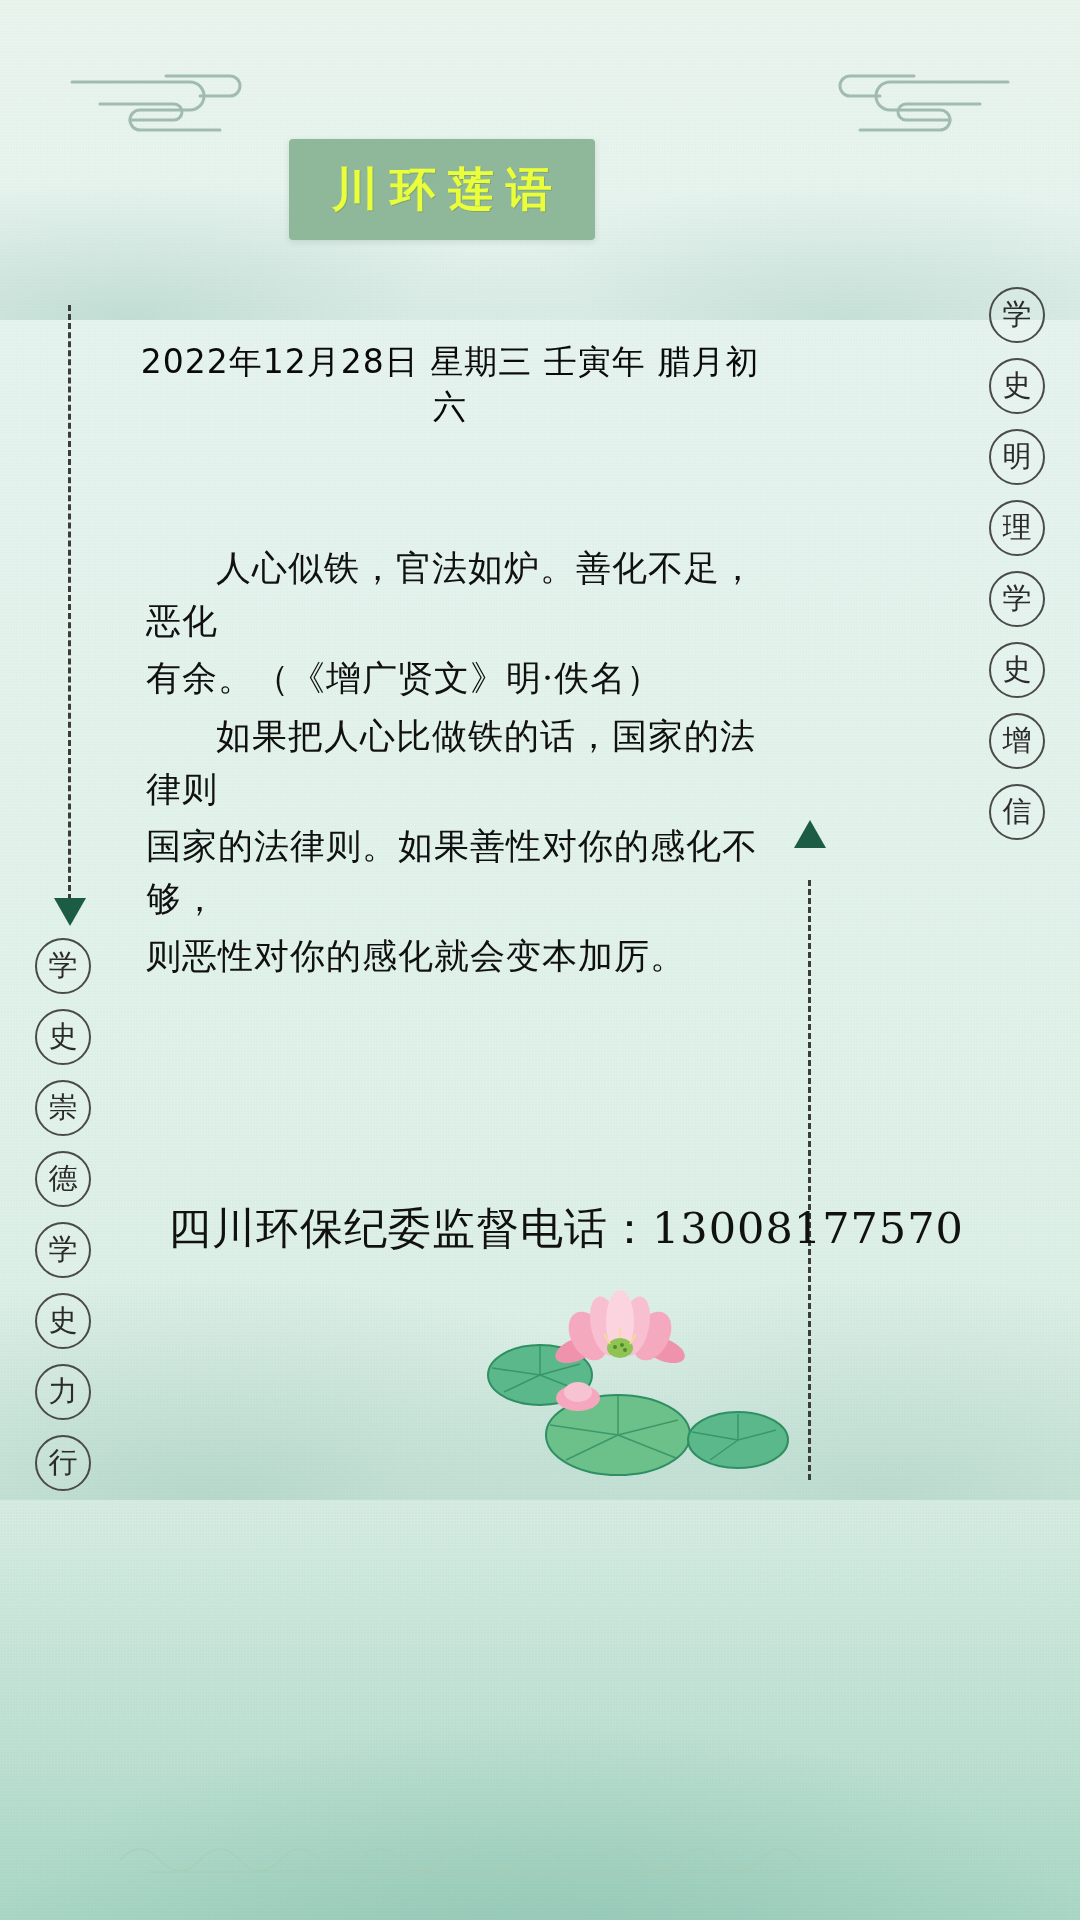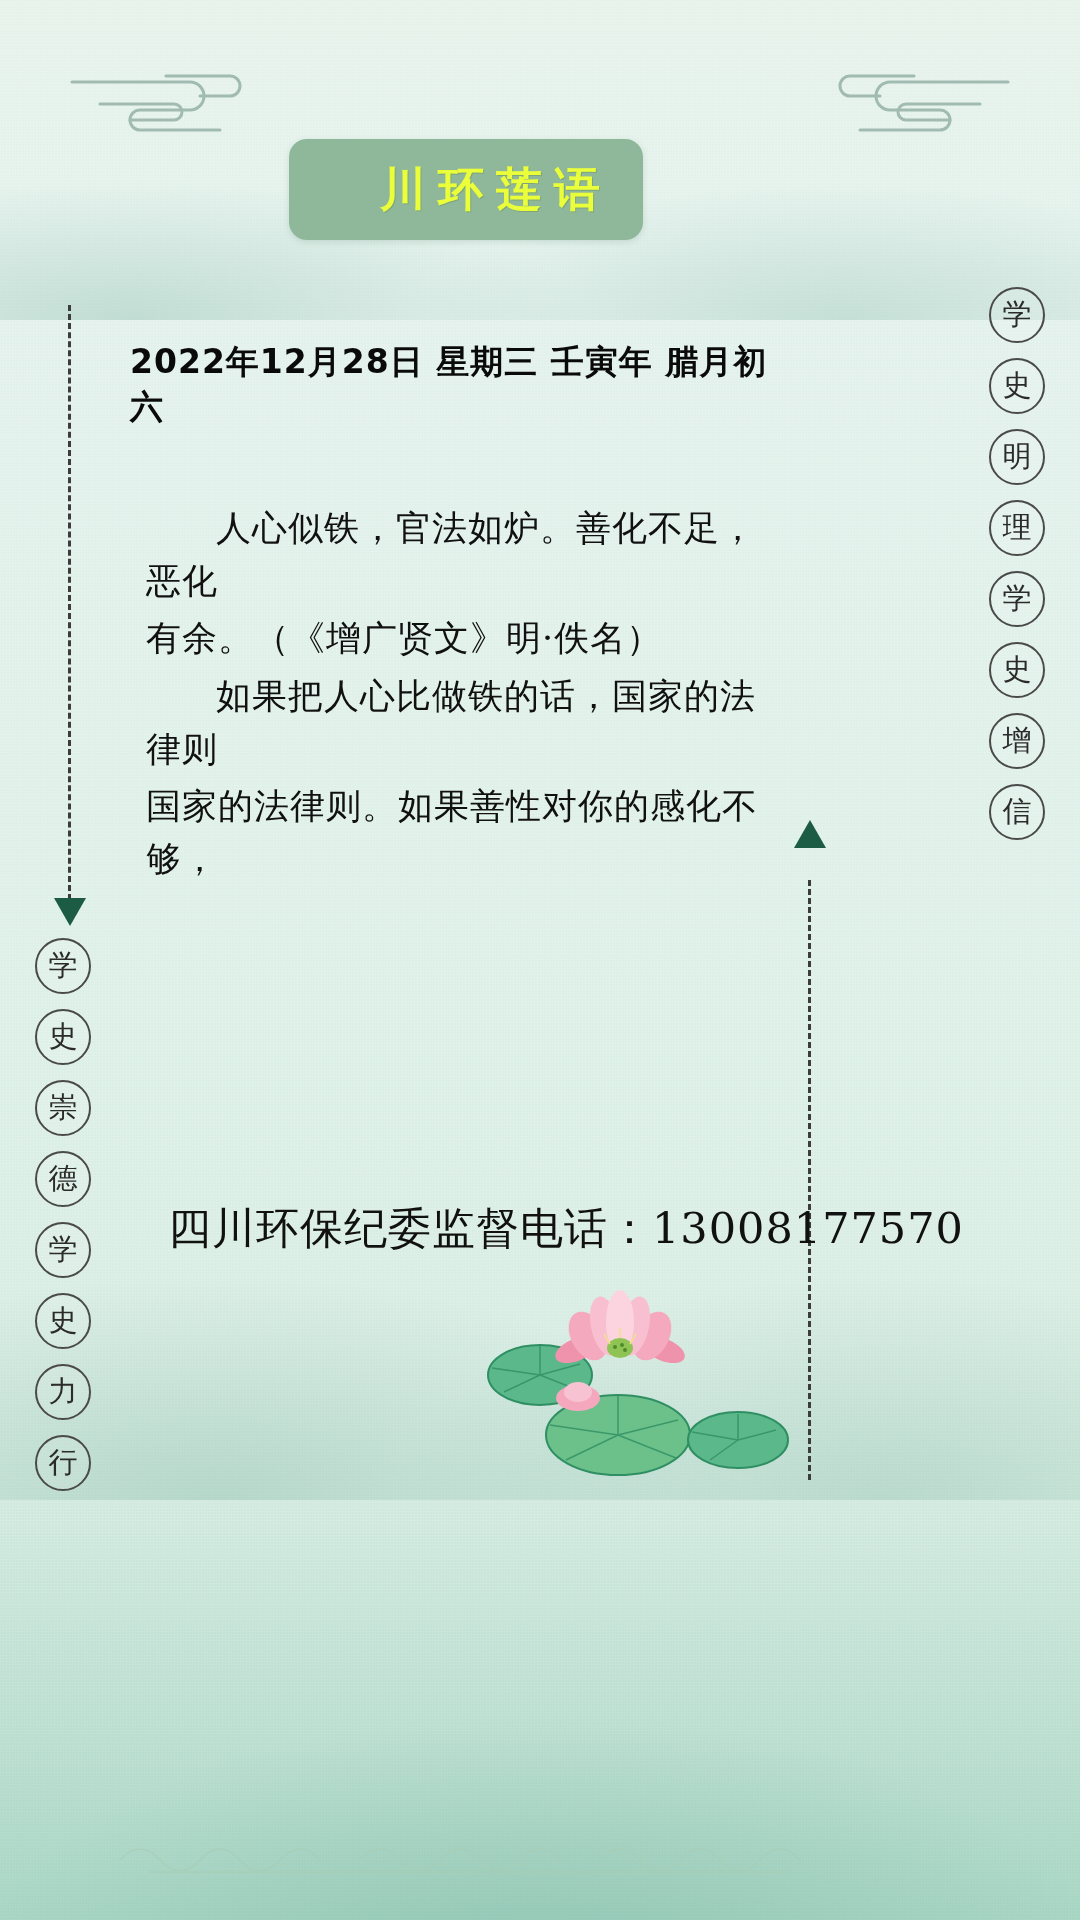--- a/index.html
+++ b/index.html
@@ -68,26 +68,25 @@
   .cloud-right { right: 70px; top: 70px; }
 
   
   .title-plaque {
     position: absolute;
     left: 289px;
     top: 139px;
     width: 306px;
     height: 101px;
     background: #8fb89b;
-    border-radius: 18px;
+    border-radius: 4px;
     display: flex;
     align-items: center;
     justify-content: center;
     box-shadow: 0 2px 6px rgba(80,120,100,0.18);
-    padding-left: 48px;
   }
   .title-text {
     font-family: "DejaVu Serif", serif;
     font-size: 46px;
     font-weight: bold;
     letter-spacing: 12px;
     color: #eaff3a;
     text-shadow: 1px 1px 0 rgba(90,130,60,0.35);
     padding-left: 12px;
   }
@@ -146,25 +145,25 @@
   
   .content {
     position: absolute;
     left: 130px;
     top: 340px;
     width: 640px;
   }
   .date-line {
     font-family: "DejaVu Sans", sans-serif;
     font-size: 33px;
-    font-weight: bold;
+    font-weight: normal;
     color: #0a0a0a;
-    text-align: left;
+    text-align: center;
     letter-spacing: 1px;
-    margin-bottom: 72px;
+    margin-bottom: 112px;
   }
   .body-text {
     font-family: "DejaVu Serif", serif;
     font-size: 35px;
     line-height: 1.52;
     color: #111111;
     letter-spacing: 1px;
   }
   .p-indent { text-indent: 2em; }
   .p-block { margin: 0 0 4px 16px; }
@@ -260,20 +259,21 @@
     <div class="char-circle">行</div>
   </div>
 
   <div class="content">
     <div class="date-line">2022年12月28日 星期三 壬寅年 腊月初六</div>
     <div class="body-text">
       <p class="p-block p-indent">人心似铁，官法如炉。善化不足，恶化</p>
       <p class="p-block">有余。（《增广贤文》明·佚名）</p>
       <p class="p-block p-indent">如果把人心比做铁的话，国家的法律则</p>
       <p class="p-block">国家的法律则。如果善性对你的感化不够，</p>
+      <p class="p-block">则恶性对你的感化就会变本加厉。</p>
     </div>
   </div>
 
   <div class="hotline">四川环保纪委监督电话：13008177570</div>
 
   <div class="lotus">
     <svg width="330" height="210" viewBox="0 0 330 210">
 
       <ellipse cx="70" cy="95" rx="52" ry="30" fill="#5bb88a"></ellipse>
       <ellipse cx="70" cy="95" rx="52" ry="30" fill="none" stroke="#2f8f63" stroke-width="2"></ellipse>

